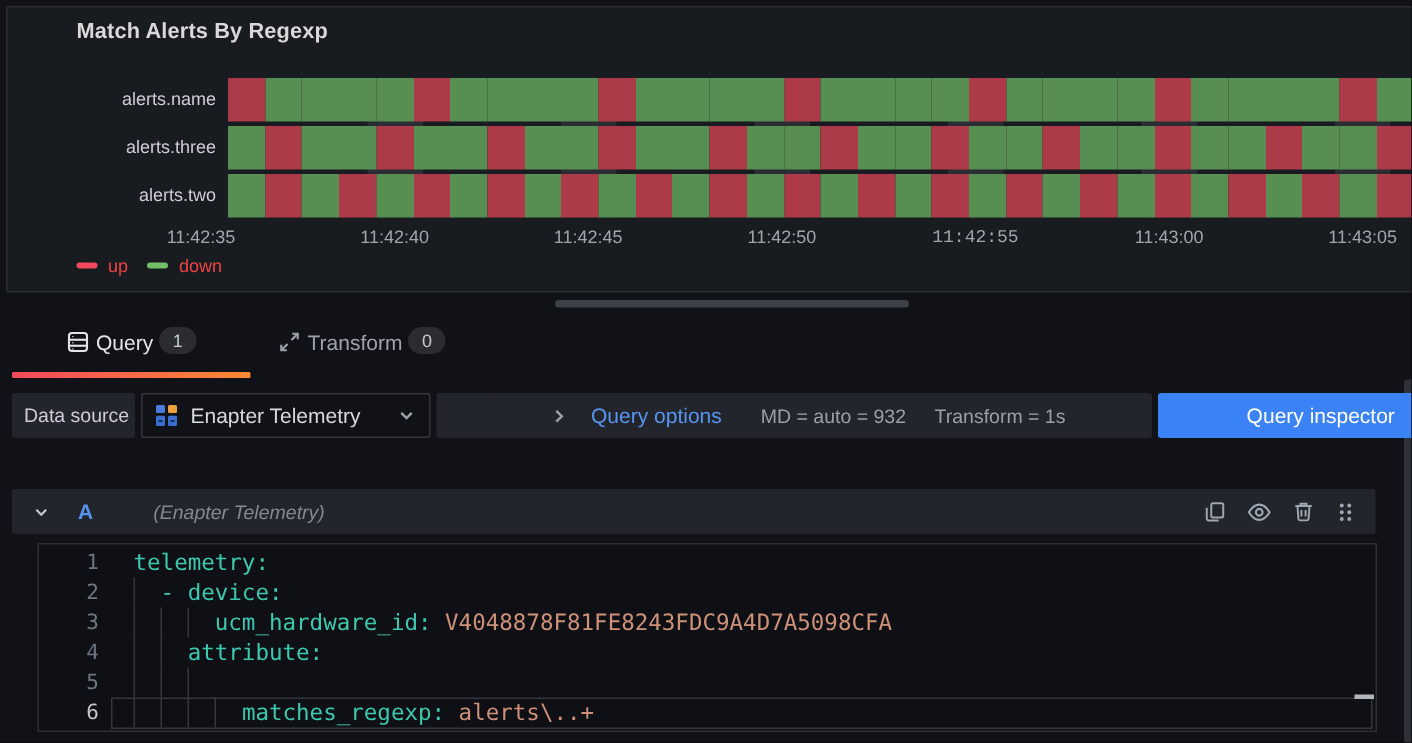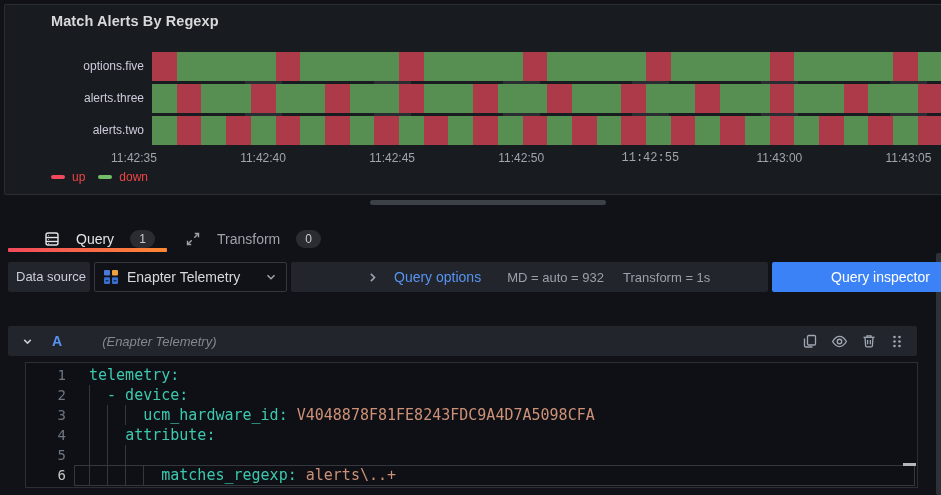--- a/index.html
+++ b/index.html
@@ -21,21 +21,21 @@
   .tl-legend{left:10px;top:164px;display:flex;gap:13px;align-items:center;height:16px;}
   .legend-item{display:flex;gap:7px;align-items:center;cursor:pointer;}
   .legend-swatch{width:14px;height:4px;border-radius:2px;}
   .legend-label{font-size:12px;color:#ef4444;}
 
   
   .resize-handle{left:370px;top:200px;width:200px;height:5px;border-radius:3px;background:#3c4047;}
   .page-scrollbar{left:936px;top:253px;width:3px;height:242px;background:#2e3138;border-radius:2px;}
 
   
-  .tab{top:226px;height:26px;display:flex;align-items:center;gap:16px;cursor:pointer;}
+  .tab{top:210px;height:26px;display:flex;align-items:flex-end;gap:4px;cursor:pointer;}
   .tab-query{left:8px;color:#e3e4e6;}
   .tab-transform{left:149px;color:#9da2ab;}
   .tab-label{font-size:14px;font-weight:500;}
   .tab-badge{background:rgba(204,204,220,0.14);color:#c7ccd1;font-size:12px;
              border-radius:10px;padding:1px 9px;line-height:16px;}
   .tab-underline{left:8px;top:248px;width:123px;height:4px;border-radius:1px;
                  background:linear-gradient(90deg,#f2495c 0%,#ff8833 100%);}
 
   
   .ds-label{left:8px;top:262px;width:82px;height:30px;background:#22252b;border-radius:2px;
@@ -87,21 +87,21 @@
 </style>
 </head>
 <body>
 
 <div class="page">
 
   <div class="abs panel">
     <div class="abs panel-title">Match Alerts By Regexp</div>
 
     <div id="tl-labels">
-        <div class="abs tl-label" style="top: 47px;">options.five</div>
+        <div class="abs tl-label" style="top: 47px;">alerts.name</div>
         <div class="abs tl-label" style="top: 79px;">alerts.three</div>
         <div class="abs tl-label" style="top: 111px;">alerts.two</div>
       </div>
 
     <div class="abs tl-area">
       <div id="tl-grid">
           <div class="abs gridline" style="left: 15.3846%;"></div>
           <div class="abs gridline" style="left: 30.7692%;"></div>
           <div class="abs gridline" style="left: 46.1538%;"></div>
           <div class="abs gridline" style="left: 61.5385%;"></div>

